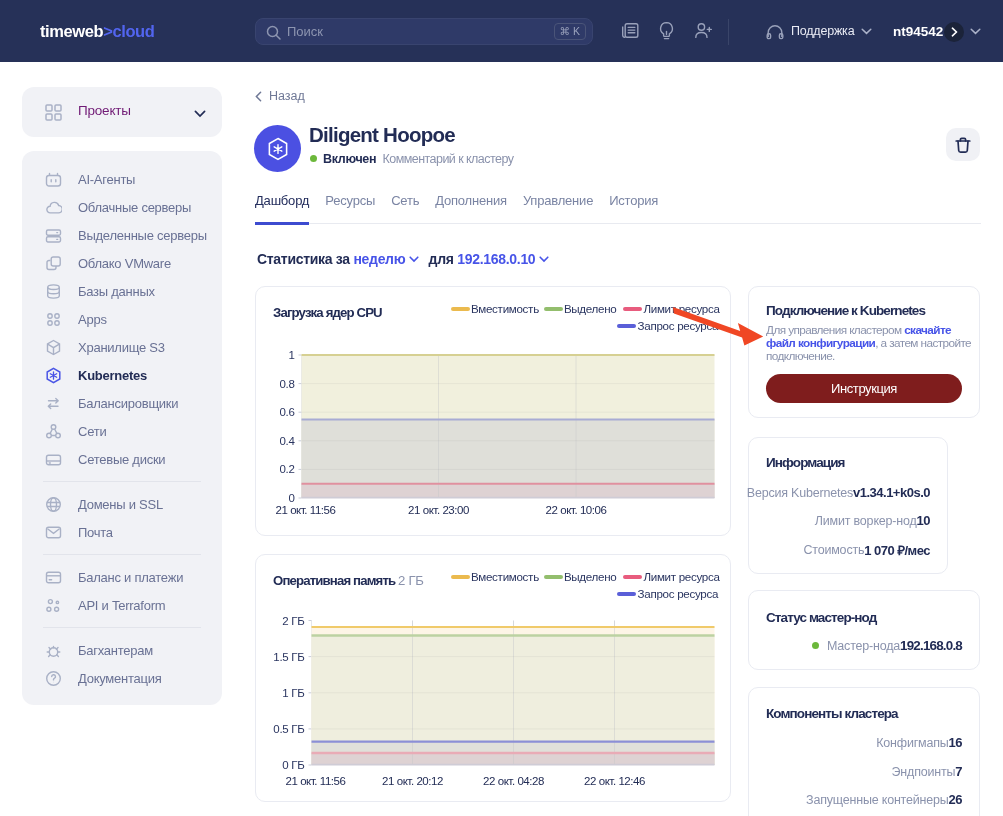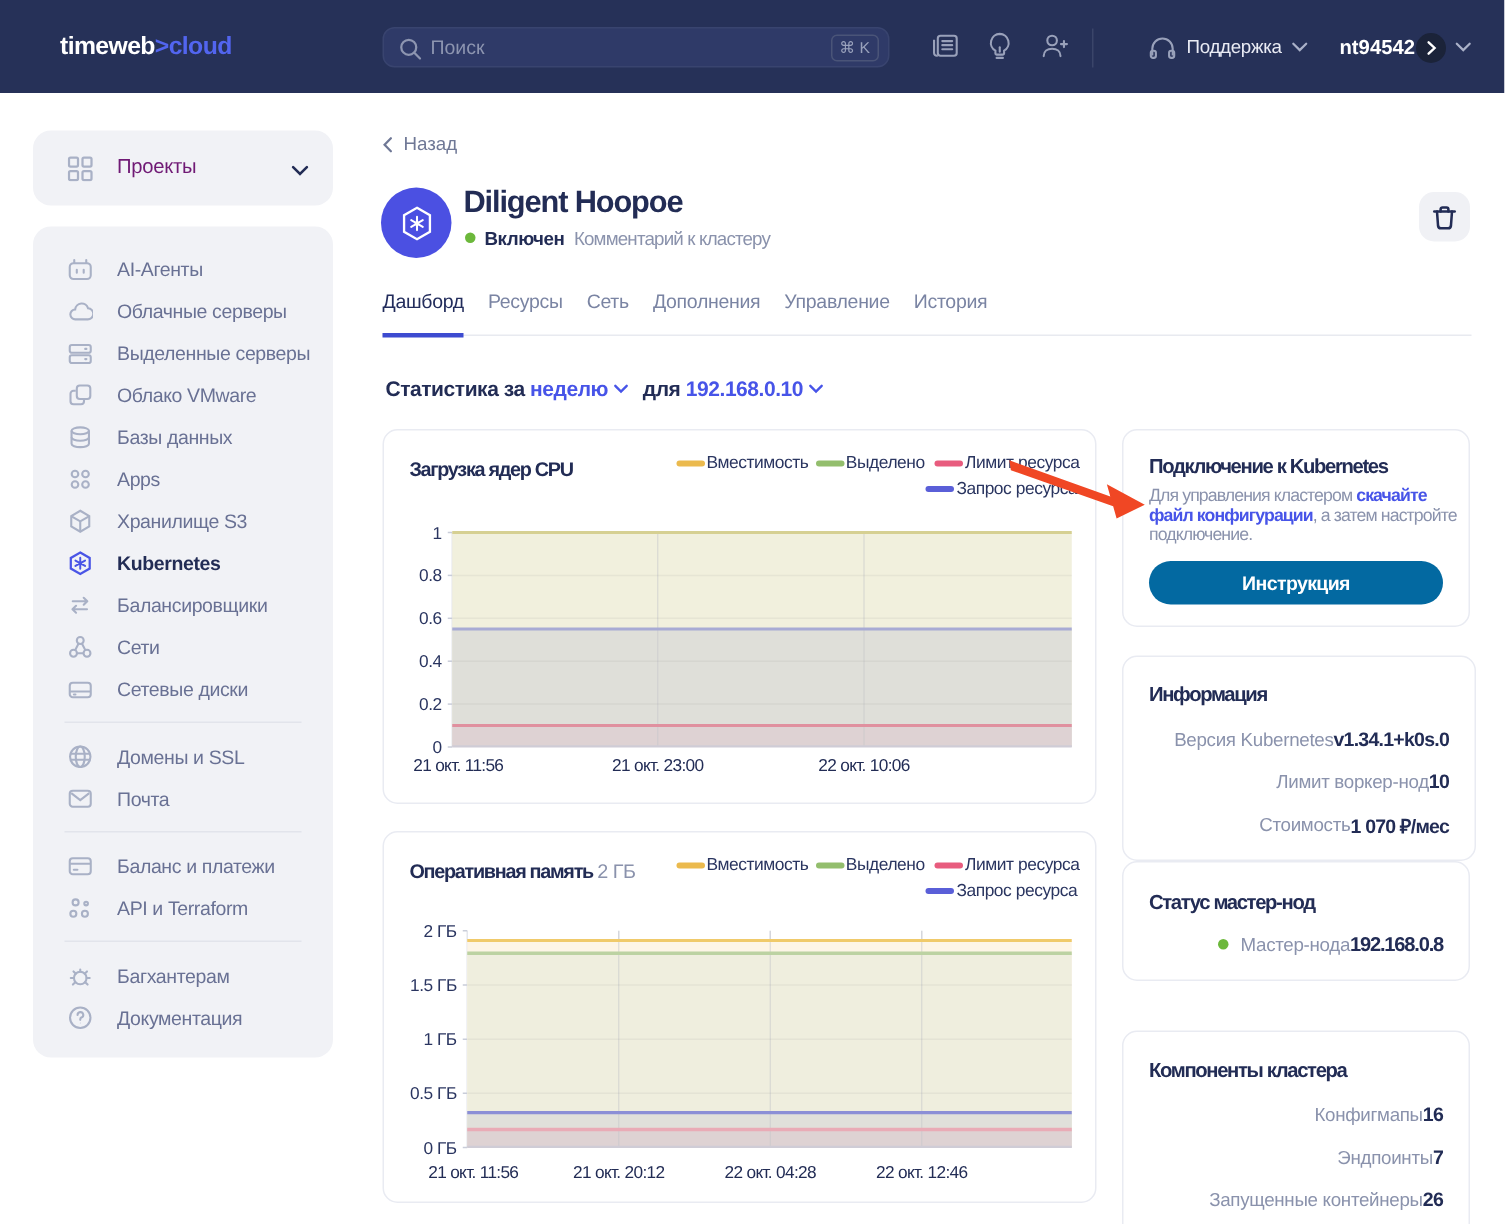--- a/index.html
+++ b/index.html
@@ -40,21 +40,21 @@
 .stats{position:absolute;left:257px;top:251px;font-size:14px;font-weight:700;color:#222c55;letter-spacing:-0.3px}
 .stats .bl{color:#4754e8}
 .ld{position:absolute;width:19px;height:3.6px;border-radius:2px}
 .lt{position:absolute;font-size:11.6px;color:#2a3560;white-space:nowrap;letter-spacing:-0.3px}
 
 .card{position:absolute;background:#fff;border:1px solid #e9ebf2;border-radius:10px}
 .rlabel{color:#8a92ac;font-size:12.5px;white-space:nowrap;letter-spacing:-0.2px}
 .rvalue{font-weight:700;font-size:13px;color:#222c55;white-space:nowrap;letter-spacing:-0.5px}
 .row{position:absolute;left:17px;right:17px;display:flex;justify-content:flex-end;align-items:center}
 .ctitle{position:absolute;left:17px;font-size:13.5px;font-weight:700;color:#222c55;letter-spacing:-0.9px;white-space:nowrap}
-.btn{position:absolute;left:17px;right:17px;top:87px;height:29px;border-radius:14.5px;background:#0369a1;color:#fff;font-size:13px;font-weight:700;display:flex;align-items:center;justify-content:center;letter-spacing:-0.4px}
+.btn{position:absolute;left:17px;right:17px;top:87px;height:29px;border-radius:14.5px;background:#7f1d1d;color:#fff;font-size:13px;font-weight:400;display:flex;align-items:center;justify-content:center;letter-spacing:-0.4px}
 </style></head><body>
 
 <div class="header">
   <div class="logo">timeweb<span class="c">&gt;cloud</span></div>
   <div class="search">
     <svg class="abs" style="left:9px;top:5px" width="17" height="17" viewBox="0 0 17 17" fill="none" stroke="#8d95b0" stroke-width="1.5">
         <circle cx="7.5" cy="7.5" r="5"></circle>
         <path d="M11.2 11.2 L15 15" stroke-linecap="round"></path>
       </svg>
     <span class="ph">Поиск</span>
@@ -350,36 +350,36 @@
       <text x="156.5" y="230" font-size="11.5" letter-spacing="-0.45" text-anchor="middle" fill="#222c55">21 окт. 20:12</text>
       <text x="257.5" y="230" font-size="11.5" letter-spacing="-0.45" text-anchor="middle" fill="#222c55">22 окт. 04:28</text>
       <text x="358.5" y="230" font-size="11.5" letter-spacing="-0.45" text-anchor="middle" fill="#222c55">22 окт. 12:46</text>
     </svg><i class="ld" style="left:195px;top:20.2px;background:#ebba4e"></i><span class="lt" style="left:215px;top:15px">Вместимость</span><i class="ld" style="left:287.6px;top:20.2px;background:#93be6d"></i><span class="lt" style="left:307.9px;top:15px">Выделено</span><i class="ld" style="left:367px;top:20.2px;background:#e85c7e"></i><span class="lt" style="left:387.4px;top:15px">Лимит ресурса</span><i class="ld" style="left:361.4px;top:37.2px;background:#5a5fd8"></i><span class="lt" style="left:381.6px;top:32px">Запрос ресурса</span></div>
 
 <div class="card" style="left:748px;top:286px;width:232px;height:132px">
   <div class="ctitle" style="top:16px">Подключение к Kubernetes</div>
   <div style="position:absolute;left:17px;top:37px;width:205px;font-size:11.8px;line-height:12.9px;letter-spacing:-0.6px;color:#8a92ac;white-space:nowrap">Для управления кластером <b style="color:#4754e8">скачайте</b><br><b style="color:#4754e8">файл конфигурации</b>, а затем настройте<br>подключение.</div>
   <div class="btn">Инструкция</div>
 </div>
-<div class="card" style="left:748px;top:437px;width:236px;height:137px">
+<div class="card" style="left:748px;top:437px;width:200px;height:137px">
   <div class="ctitle" style="top:17px">Информация</div>
   <div class="row" style="top:47px">
       <span class="rlabel">Версия Kubernetes</span>
       <span class="rvalue">v1.34.1+k0s.0</span>
     </div>
   <div class="row" style="top:75px">
       <span class="rlabel">Лимит воркер-нод</span>
       <span class="rvalue">10</span>
     </div>
   <div class="row" style="top:103px">
       <span class="rlabel">Стоимость</span>
       <span class="rvalue">1 070 ₽/мес</span>
     </div>
 </div>
-<div class="card" style="left:748px;top:574px;width:232px;height:80px">
+<div class="card" style="left:748px;top:590px;width:232px;height:80px">
   <div class="ctitle" style="top:19px">Статус мастер-нод</div>
   <div class="row" style="top:47px">
       <span class="rlabel"><span class="dot" style="margin-right:8px"></span>Мастер-нода</span>
       <span class="rvalue" style="font-size:13.4px;letter-spacing:-0.8px">192.168.0.8</span>
     </div>
 </div>
 <div class="card" style="left:748px;top:687px;width:232px;height:170px">
   <div class="ctitle" style="top:18px">Компоненты кластера</div>
   <div class="row" style="top:47px">
       <span class="rlabel">Конфигмапы</span>

